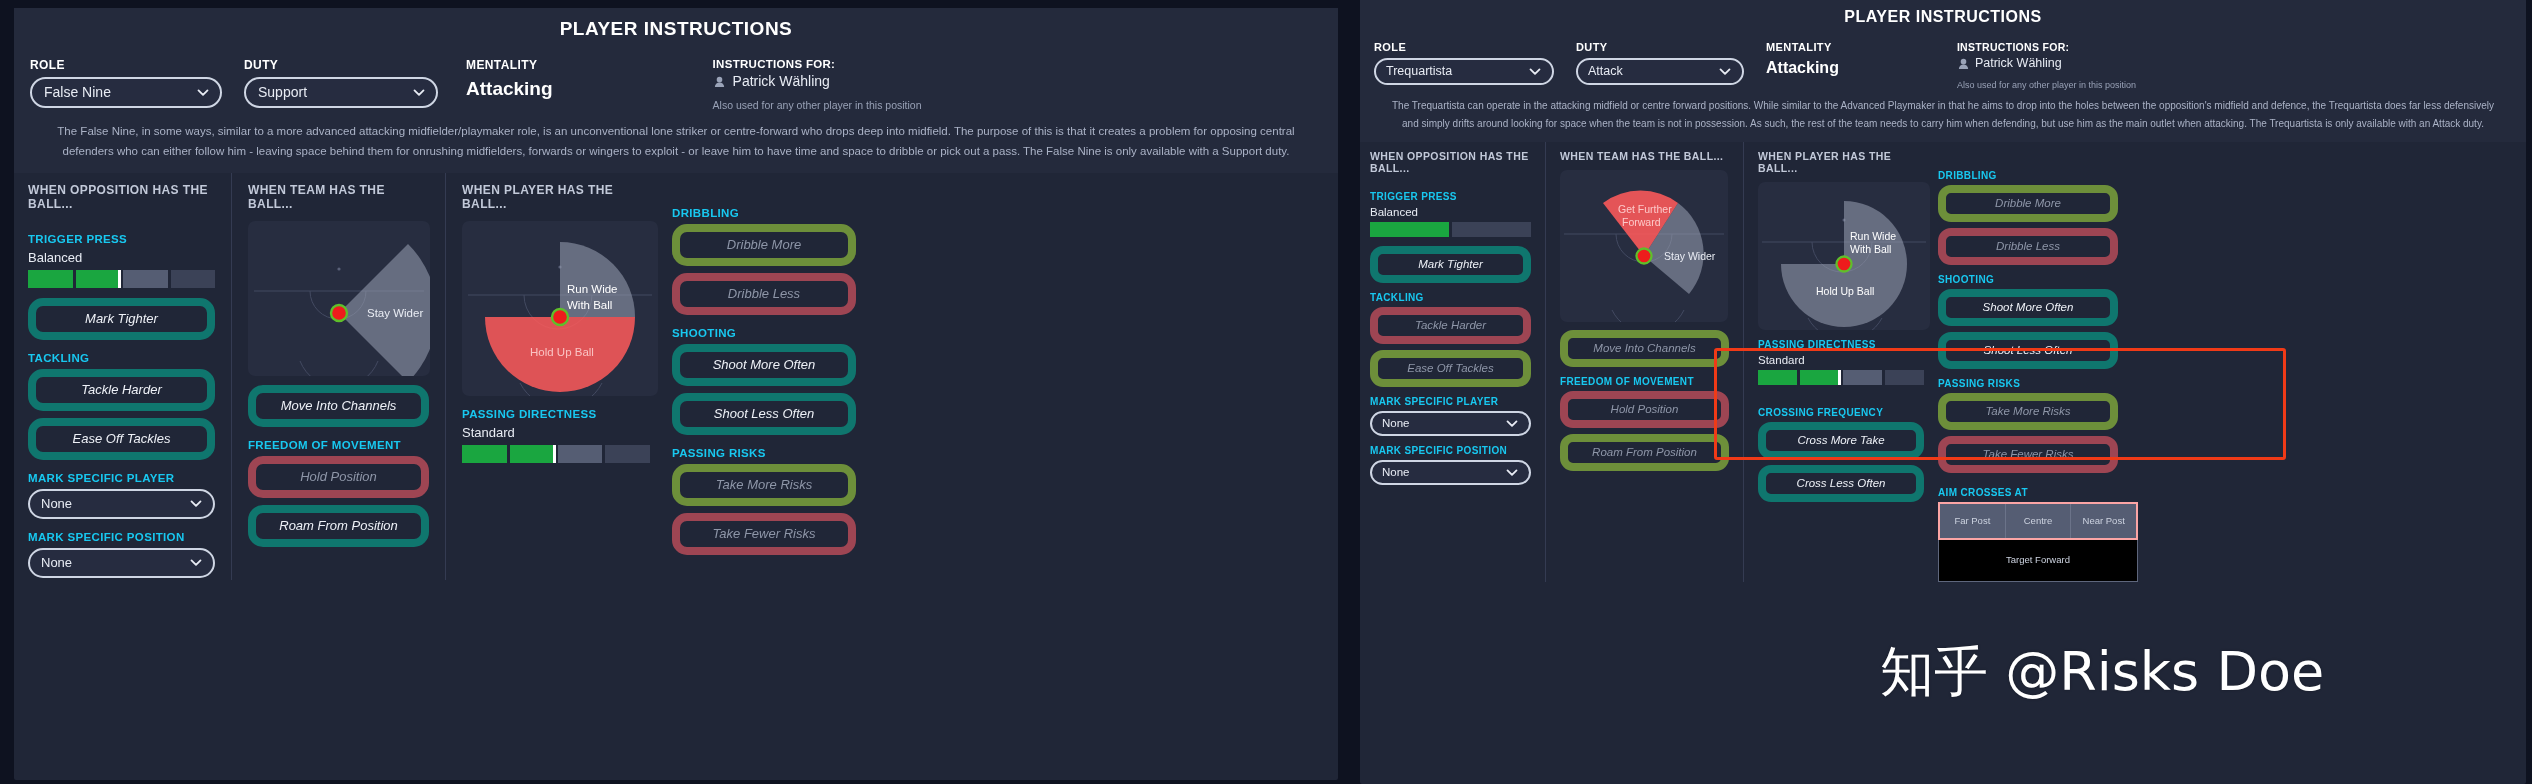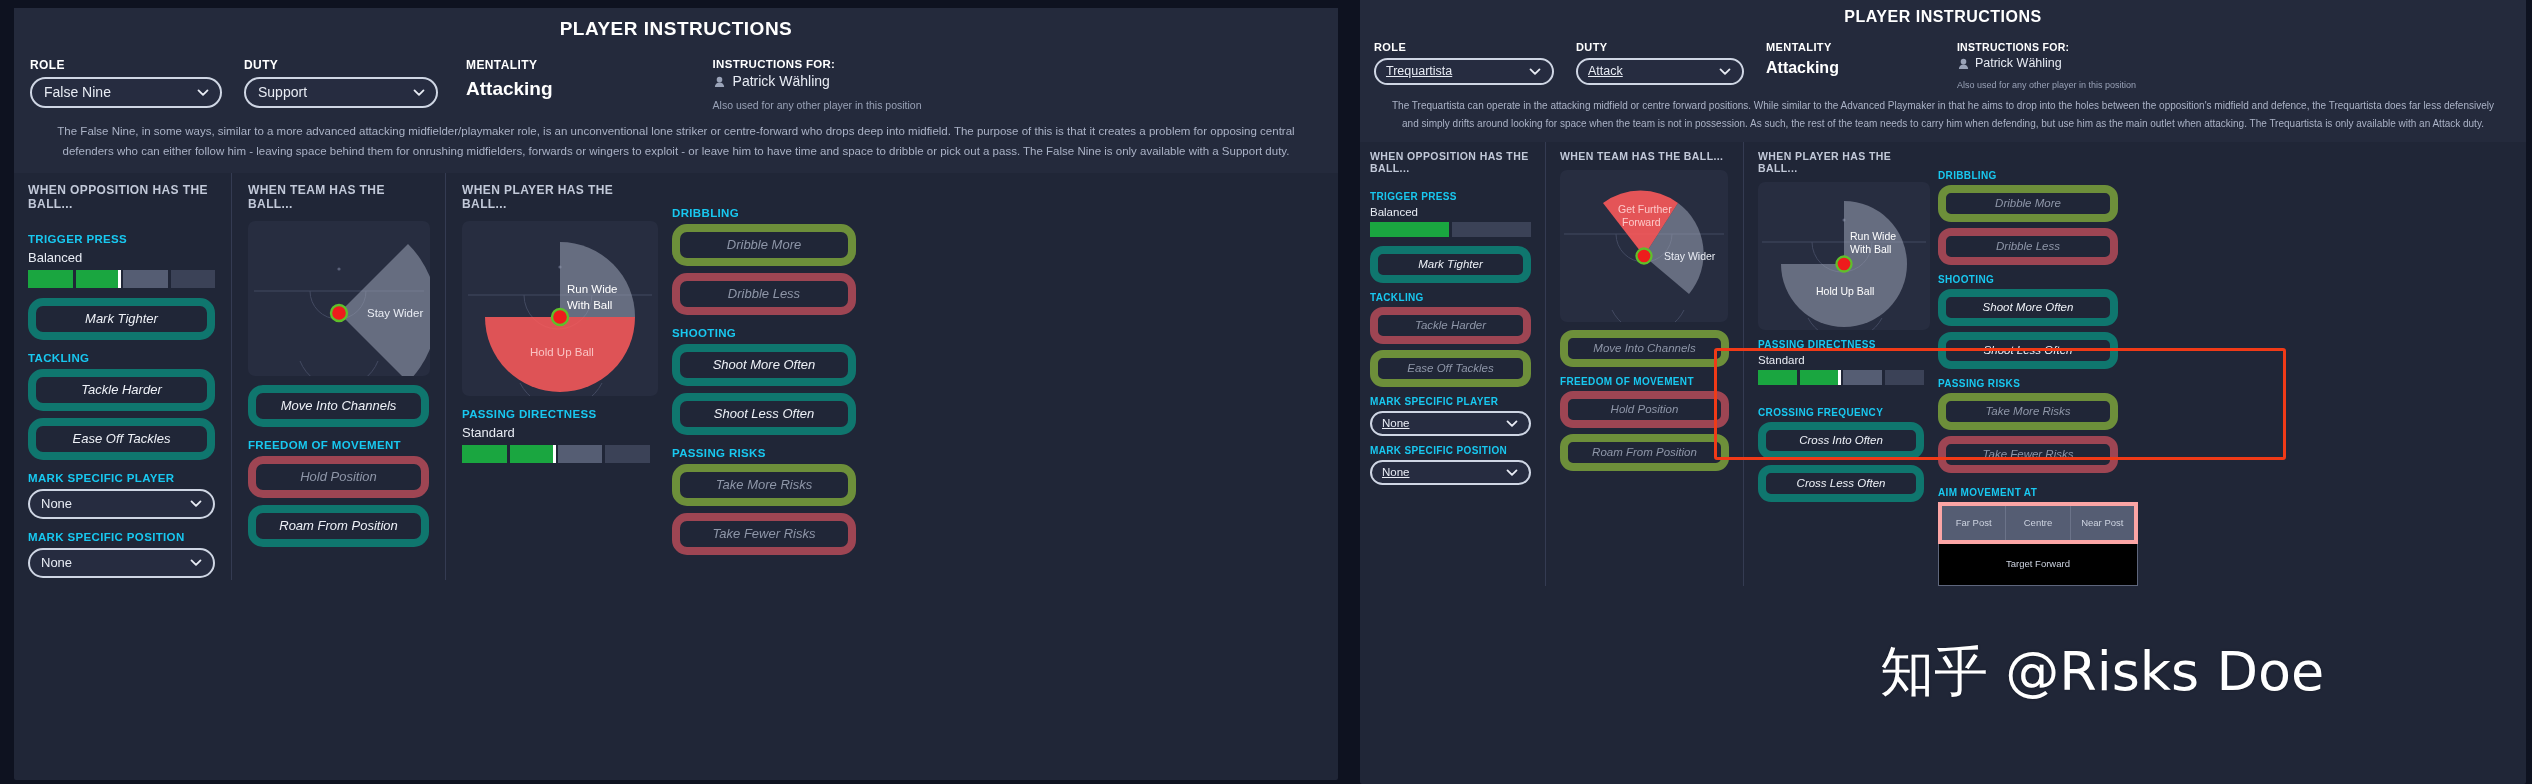--- a/index.html
+++ b/index.html
@@ -46,21 +46,21 @@
     border: 2px solid #cfd6e4;
     border-radius: 16px;
     background: #262c40;
     color: #e8ecf4;
     font-size: 14px;
     padding: 5px 30px 6px 12px;
     display:flex; align-items:center;
     cursor: pointer;
     white-space: nowrap;
   }
-  .right .select { font-size: 12.5px; border-radius: 14px; padding: 4px 26px 5px 10px; text-decoration: underline; }
+  .right .select { font-size: 12.5px; border-radius: 14px; padding: 4px 26px 5px 10px; }
   .select .chev {
     position:absolute; right: 11px; top: 50%; transform: translateY(-55%);
     width: 12px; height: 12px;
   }
   .select .chev svg { display:block; }
 
   .w-role  { width: 192px; }
   .w-duty  { width: 194px; }
   .right .w-role { width: 180px; }
   .right .w-duty { width: 168px; }
@@ -140,21 +140,21 @@
   
   .hl-box {
     position:absolute;
     border: 3px solid #f03a17;
     border-radius: 3px;
     pointer-events:none;
   }
 
   
   .aim-wrap { position:relative; width: 200px; }
-  .aim-grid { display:flex; border:4px solid #fca5a5; }
+  .aim-grid { display:flex; border:2px solid #fca5a5; }
   .aim-cell {
     flex:1; text-align:center; color:#cdd3e0; font-size:9.5px;
     padding: 11px 2px 12px; background:#555d73;
     border-right:1px solid #6b7389;
   }
   .aim-cell:last-child { border-right:none; }
   .aim-row2 {
     border:1px solid #5e667c; border-top:none; background:#000000;
     text-align:center; color:#cdd3e0; font-size:9.5px; padding: 14px 2px 16px;
   }
@@ -469,36 +469,36 @@
         <div class="seg-bar">
           <div class="seg on"></div>
           <div class="seg on">
                 <span class="notch"></span>
               </div>
           <div class="seg mid"></div>
           <div class="seg"></div>
         </div>
 
         <div class="sec-label" style="margin-top:22px;">CROSSING FREQUENCY</div>
-        <div class="btn">Cross Into Often</div>
+        <div class="btn">Cross More Take</div>
         <div class="btn">Cross Less Often</div>
       </div>
 
       <div class="col" style="width:196px; padding:28px 12px 0 4px;">
         <div class="sec-label" style="margin-top:0;">DRIBBLING</div>
         <div class="btn green">Dribble More</div>
         <div class="btn red">Dribble Less</div>
         <div class="sec-label">SHOOTING</div>
         <div class="btn">Shoot More Often</div>
         <div class="btn">Shoot Less Often</div>
         <div class="sec-label">PASSING RISKS</div>
         <div class="btn green">Take More Risks</div>
         <div class="btn red">Take Fewer Risks</div>
 
-        <div class="sec-label" style="margin-top:14px;">AIM MOVEMENT AT</div>
+        <div class="sec-label" style="margin-top:14px;">AIM CROSSES AT</div>
         <div class="aim-wrap">
           <div class="aim-grid">
             <div class="aim-cell">Far Post</div>
             <div class="aim-cell">Centre</div>
             <div class="aim-cell">Near Post</div>
           </div>
           <div class="aim-row2">Target Forward</div>
         </div>
       </div>
 

